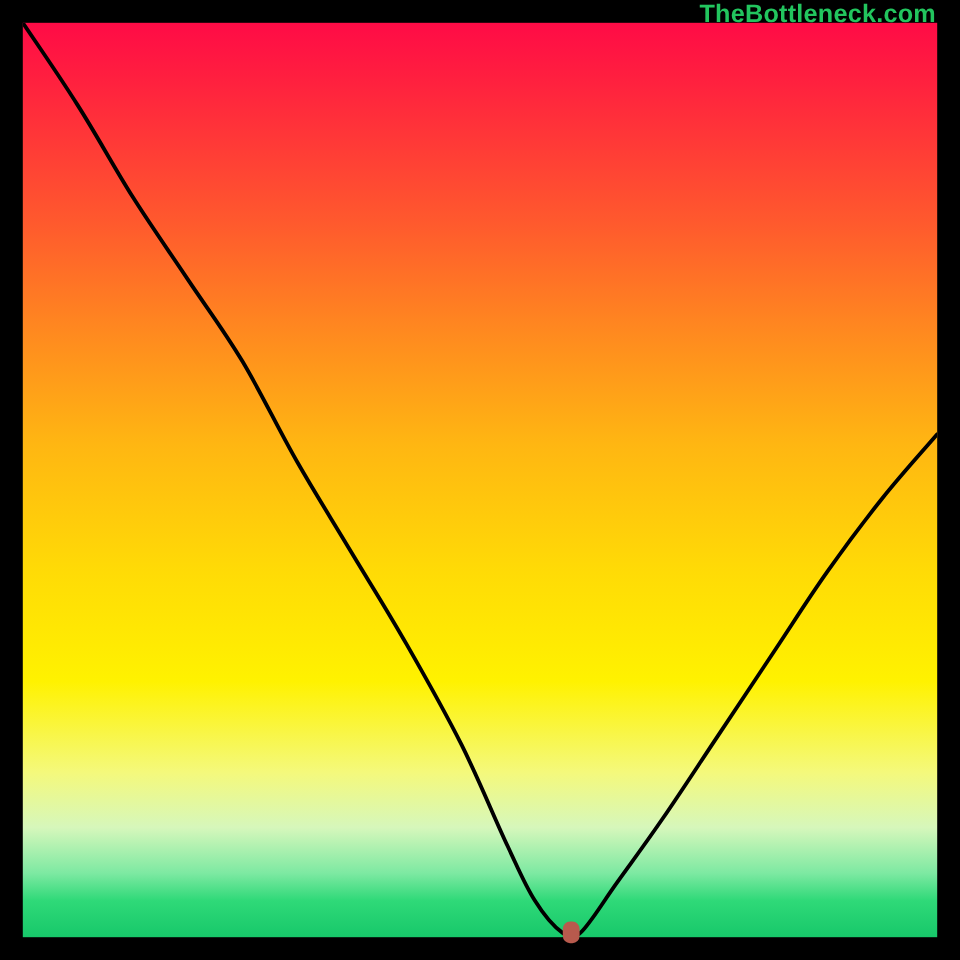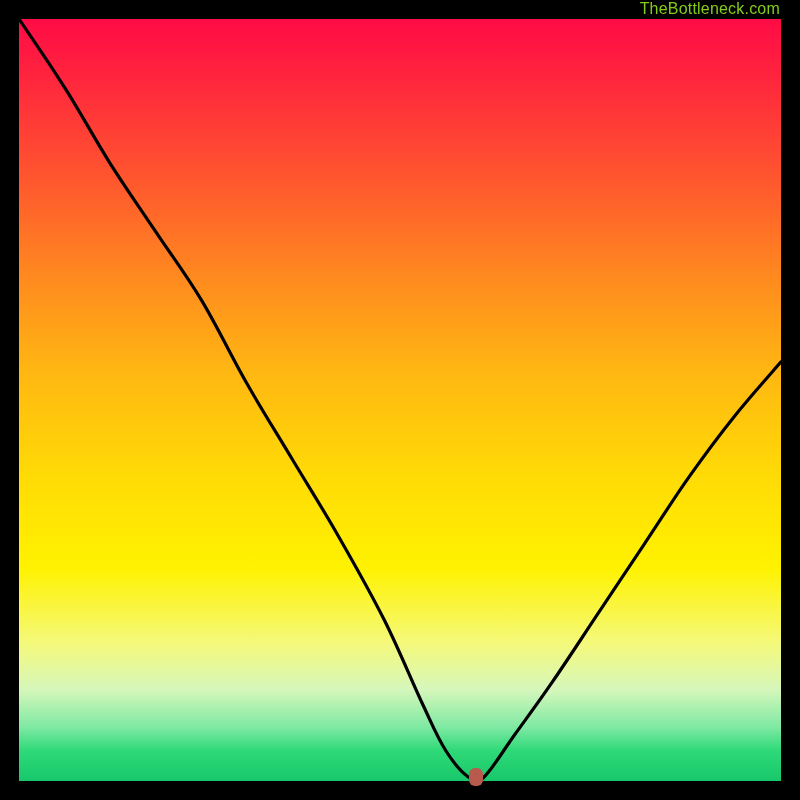--- a/index.html
+++ b/index.html
@@ -39,23 +39,23 @@
       #d6f7bb 88%,
       #7de9a2 93%,
       #2fd978 96%,
       #17c86a 100%
     );
   }
   .watermark {
     position: absolute;
     top: 0px;
     right: 20px;
-    color: #84cc16;
-    font-size: 16px;
-    font-weight: 400;
+    color: #22c55e;
+    font-size: 21px;
+    font-weight: 700;
     letter-spacing: 0.2px;
     user-select: none;
   }
   svg.curve {
     position: absolute;
     top: 0;
     left: 0;
   }
   .minimum-dot {
     position: absolute;

